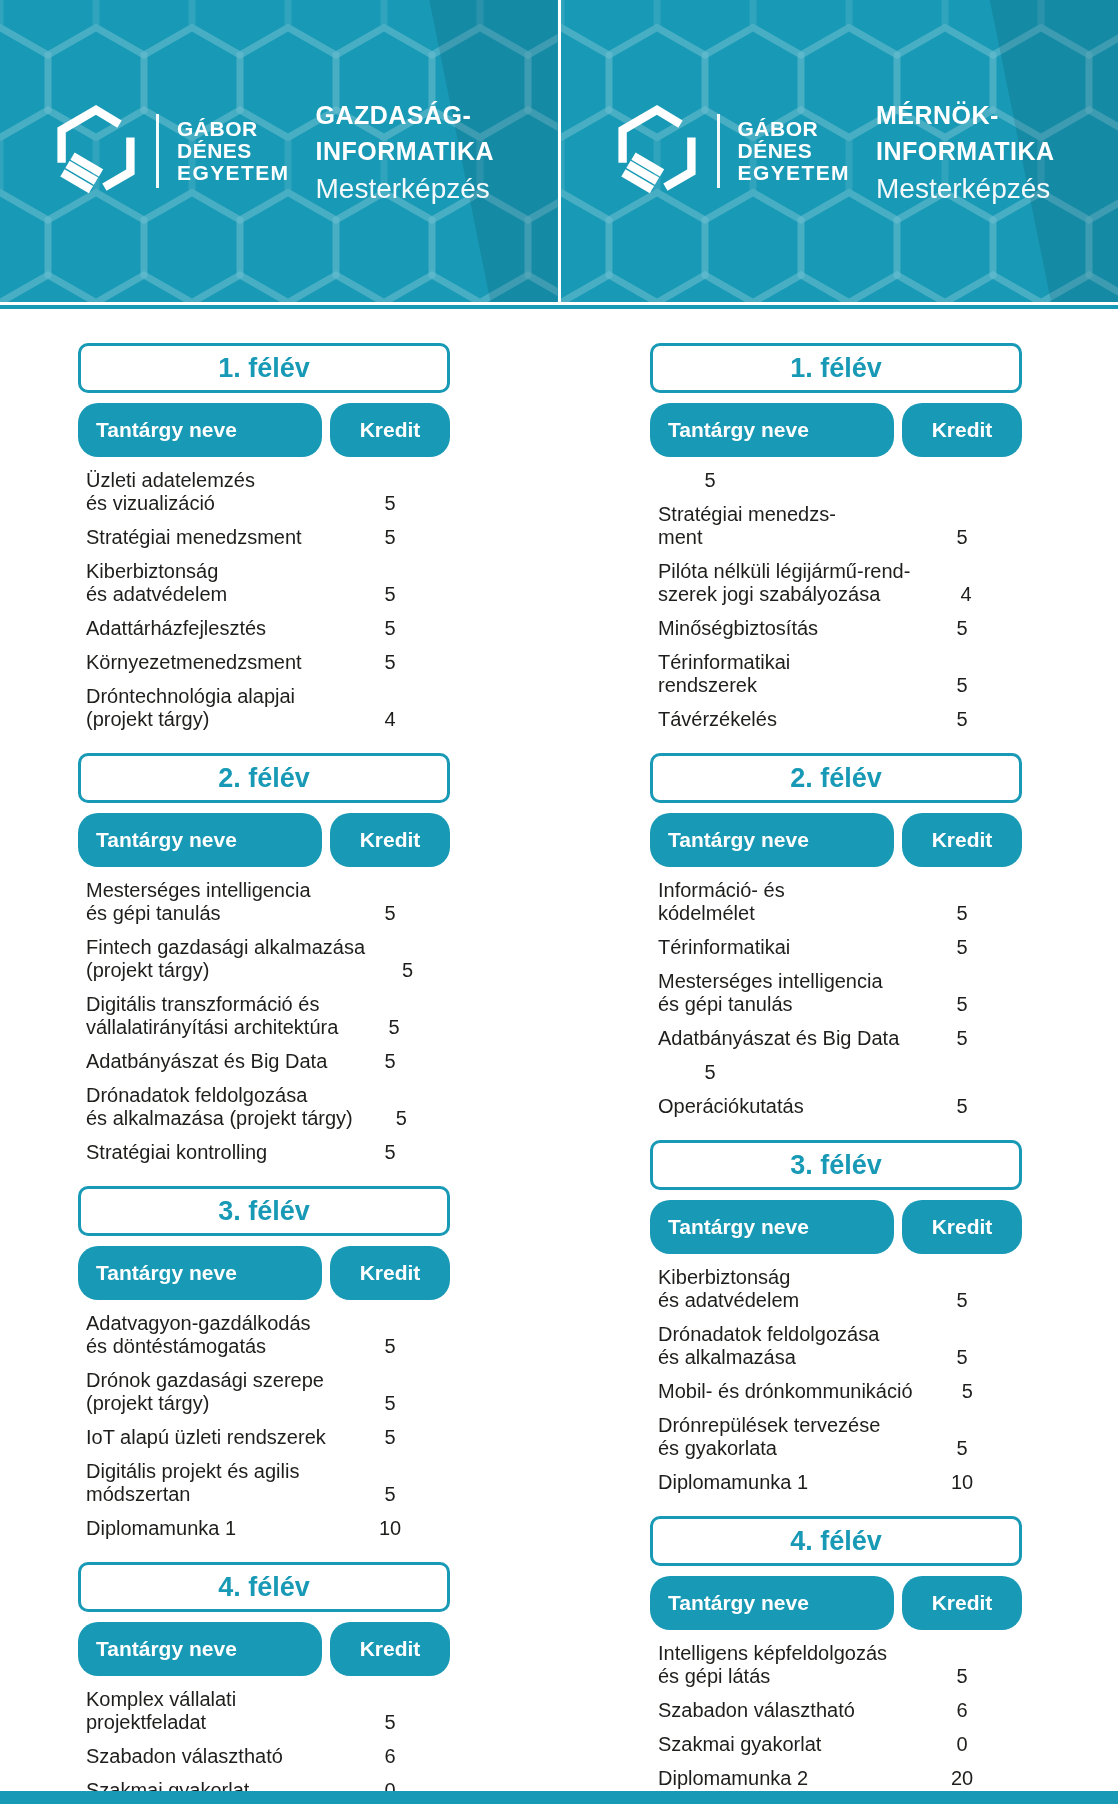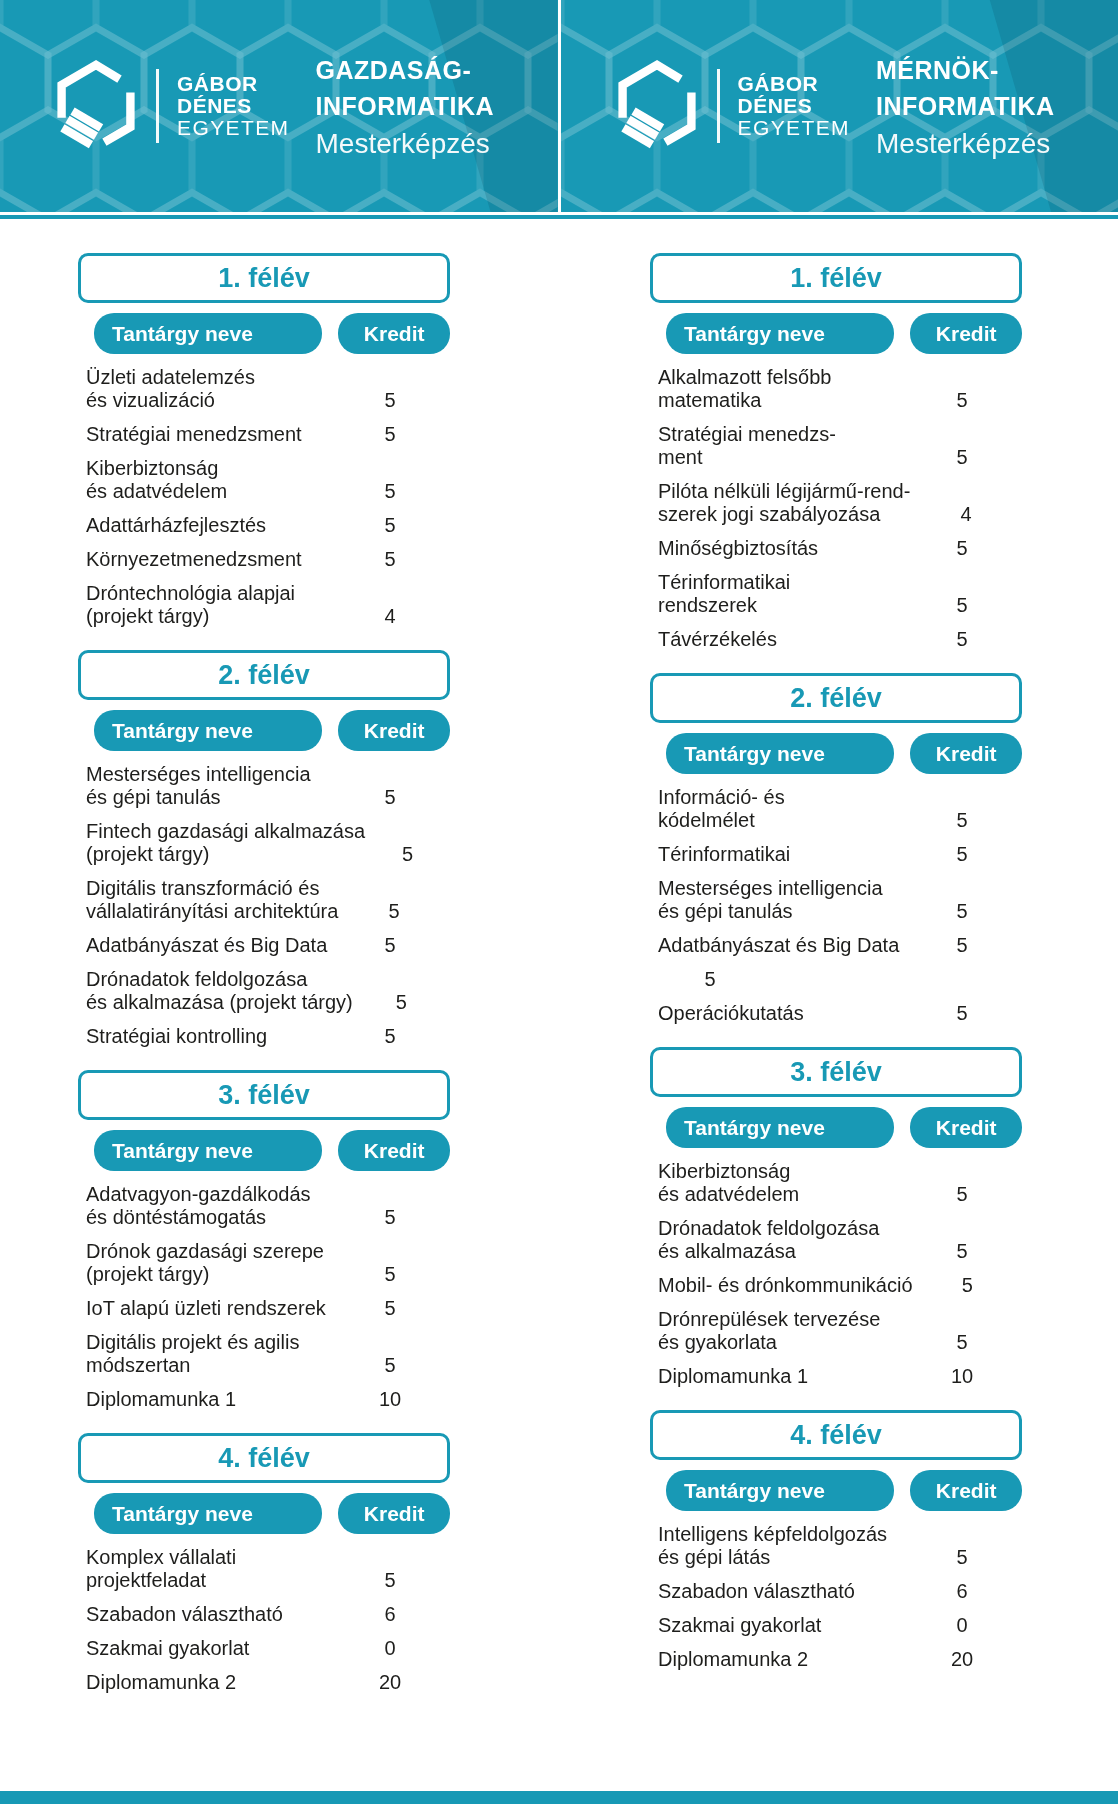--- a/index.html
+++ b/index.html
@@ -5,46 +5,46 @@
   :root{
     --teal:#1899b5;
     --teal_deep:#0e7f9c;
     --text:#1e1e1c;
   }
   *{box-sizing:border-box;}
   body{margin:0;background:#ffffff;font-family:"Liberation Sans",sans-serif;}
   .page{position:relative;width:1118px;height:1804px;background:#fff;overflow:hidden;}
 
   
-  .banners{display:flex;gap:3px;height:212px;}
+  .banners{display:flex;gap:3px;height:302px;}
   .banner{position:relative;flex:1;background:var(--teal);overflow:hidden;}
   .banner .pattern{position:absolute;inset:0;width:100%;height:100%;}
   .banner .shade{position:absolute;inset:0;background:rgba(7,64,82,0.16);
     clip-path:polygon(77% 0,100% 0,100% 100%,88% 100%);}
   .banner-inner{position:relative;height:100%;display:flex;align-items:center;padding-left:54px;}
   .logo{flex:none;}
   .logo-divider{width:3px;height:74px;background:rgba(255,255,255,0.95);margin:0 18px;}
   .uni{color:#fff;line-height:22px;font-size:21px;}
   .uni-l1,.uni-l2{font-weight:bold;letter-spacing:.5px;}
-  .uni-l3{font-weight:normal;letter-spacing:1.4px;text-align:right;}
+  .uni-l3{font-weight:bold;letter-spacing:1.4px;text-align:right;}
   .prog{margin-left:26px;color:#fff;}
   .prog-title{font-weight:bold;font-size:25px;line-height:36px;letter-spacing:.5px;}
   .prog-sub{font-weight:normal;font-size:28px;line-height:34px;margin-top:3px;opacity:.95;}
   .header-rule{height:4px;background:var(--teal);margin-top:3px;}
 
   
   .columns{display:flex;justify-content:space-between;padding:34px 96px 0 78px;}
   .column{width:372px;}
   .semester{margin-bottom:22px;}
   .sem-box{border:3px solid var(--teal);border-radius:10px;height:50px;
     display:flex;align-items:center;justify-content:center;
     color:var(--teal);font-weight:bold;font-size:27px;margin-bottom:10px;}
   .table-head{display:flex;justify-content:space-between;margin-bottom:12px;}
   .pill{background:var(--teal);color:#fff;font-weight:bold;font-size:21px;
-    border-radius:20px;height:41px;display:flex;align-items:center;margin-left:16px;}
+    border-radius:20px;height:54px;display:flex;align-items:center;}
   .pill-subject{width:244px;padding-left:18px;}
   .pill-credit{width:120px;justify-content:center;}
   .row{display:flex;align-items:flex-end;margin-bottom:11px;}
   .row-name{flex:1;padding-left:8px;white-space:pre;font-size:20px;line-height:23px;color:var(--text);}
   .row-credit{width:120px;text-align:center;font-size:20px;line-height:23px;color:var(--text);}
 
   
   .bottom-bar{position:absolute;left:0;right:0;bottom:0;height:13px;background:var(--teal);}
 </style>
 </head>
@@ -286,22 +286,20 @@
 
   <div class="column">
   <section class="semester">
     <div class="sem-box">1. félév</div>
     <div class="table-head">
       <div class="pill pill-subject">Tantárgy neve</div>
       <div class="pill pill-credit">Kredit</div>
     </div>
     <div class="rows">
   <div class="row">
-    <div class="row-name">Alkalmazott felsőbb
-matematika</div>
     <div class="row-credit">5</div>
   </div>
 
   <div class="row">
     <div class="row-name">Stratégiai menedzs-
 ment</div>
     <div class="row-credit">5</div>
   </div>
 
   <div class="row">

